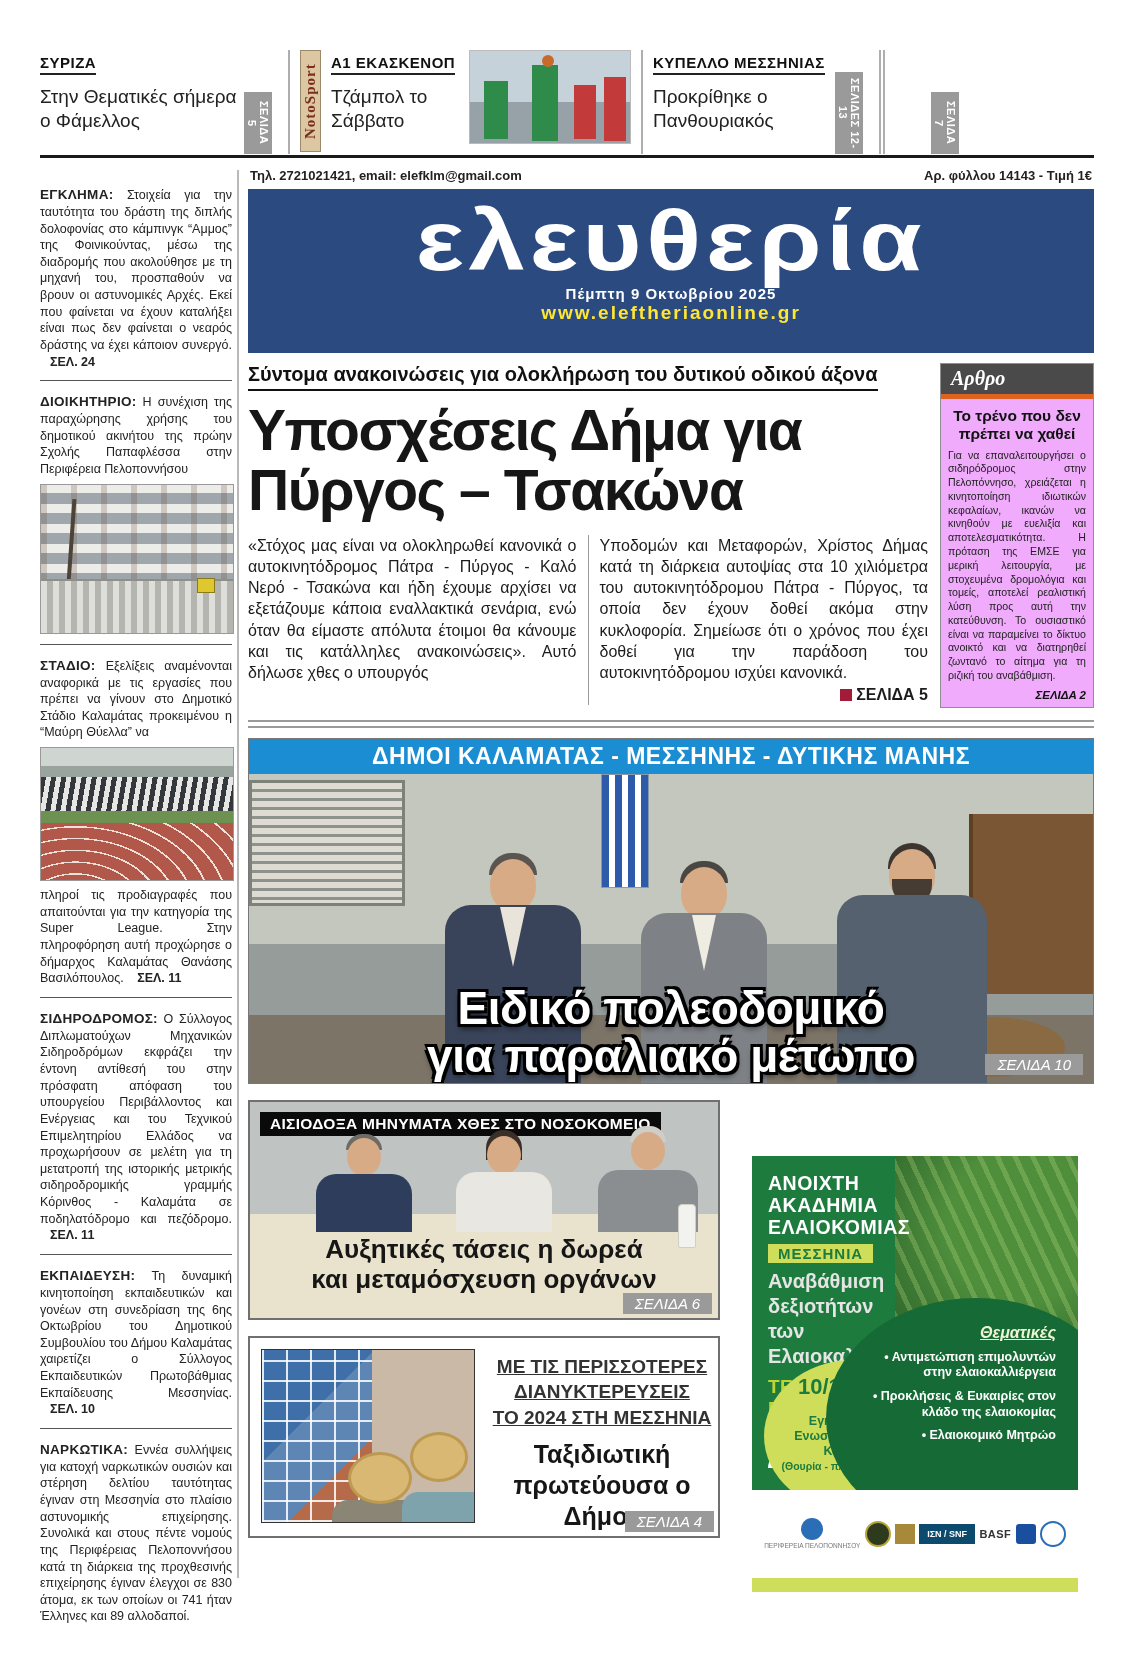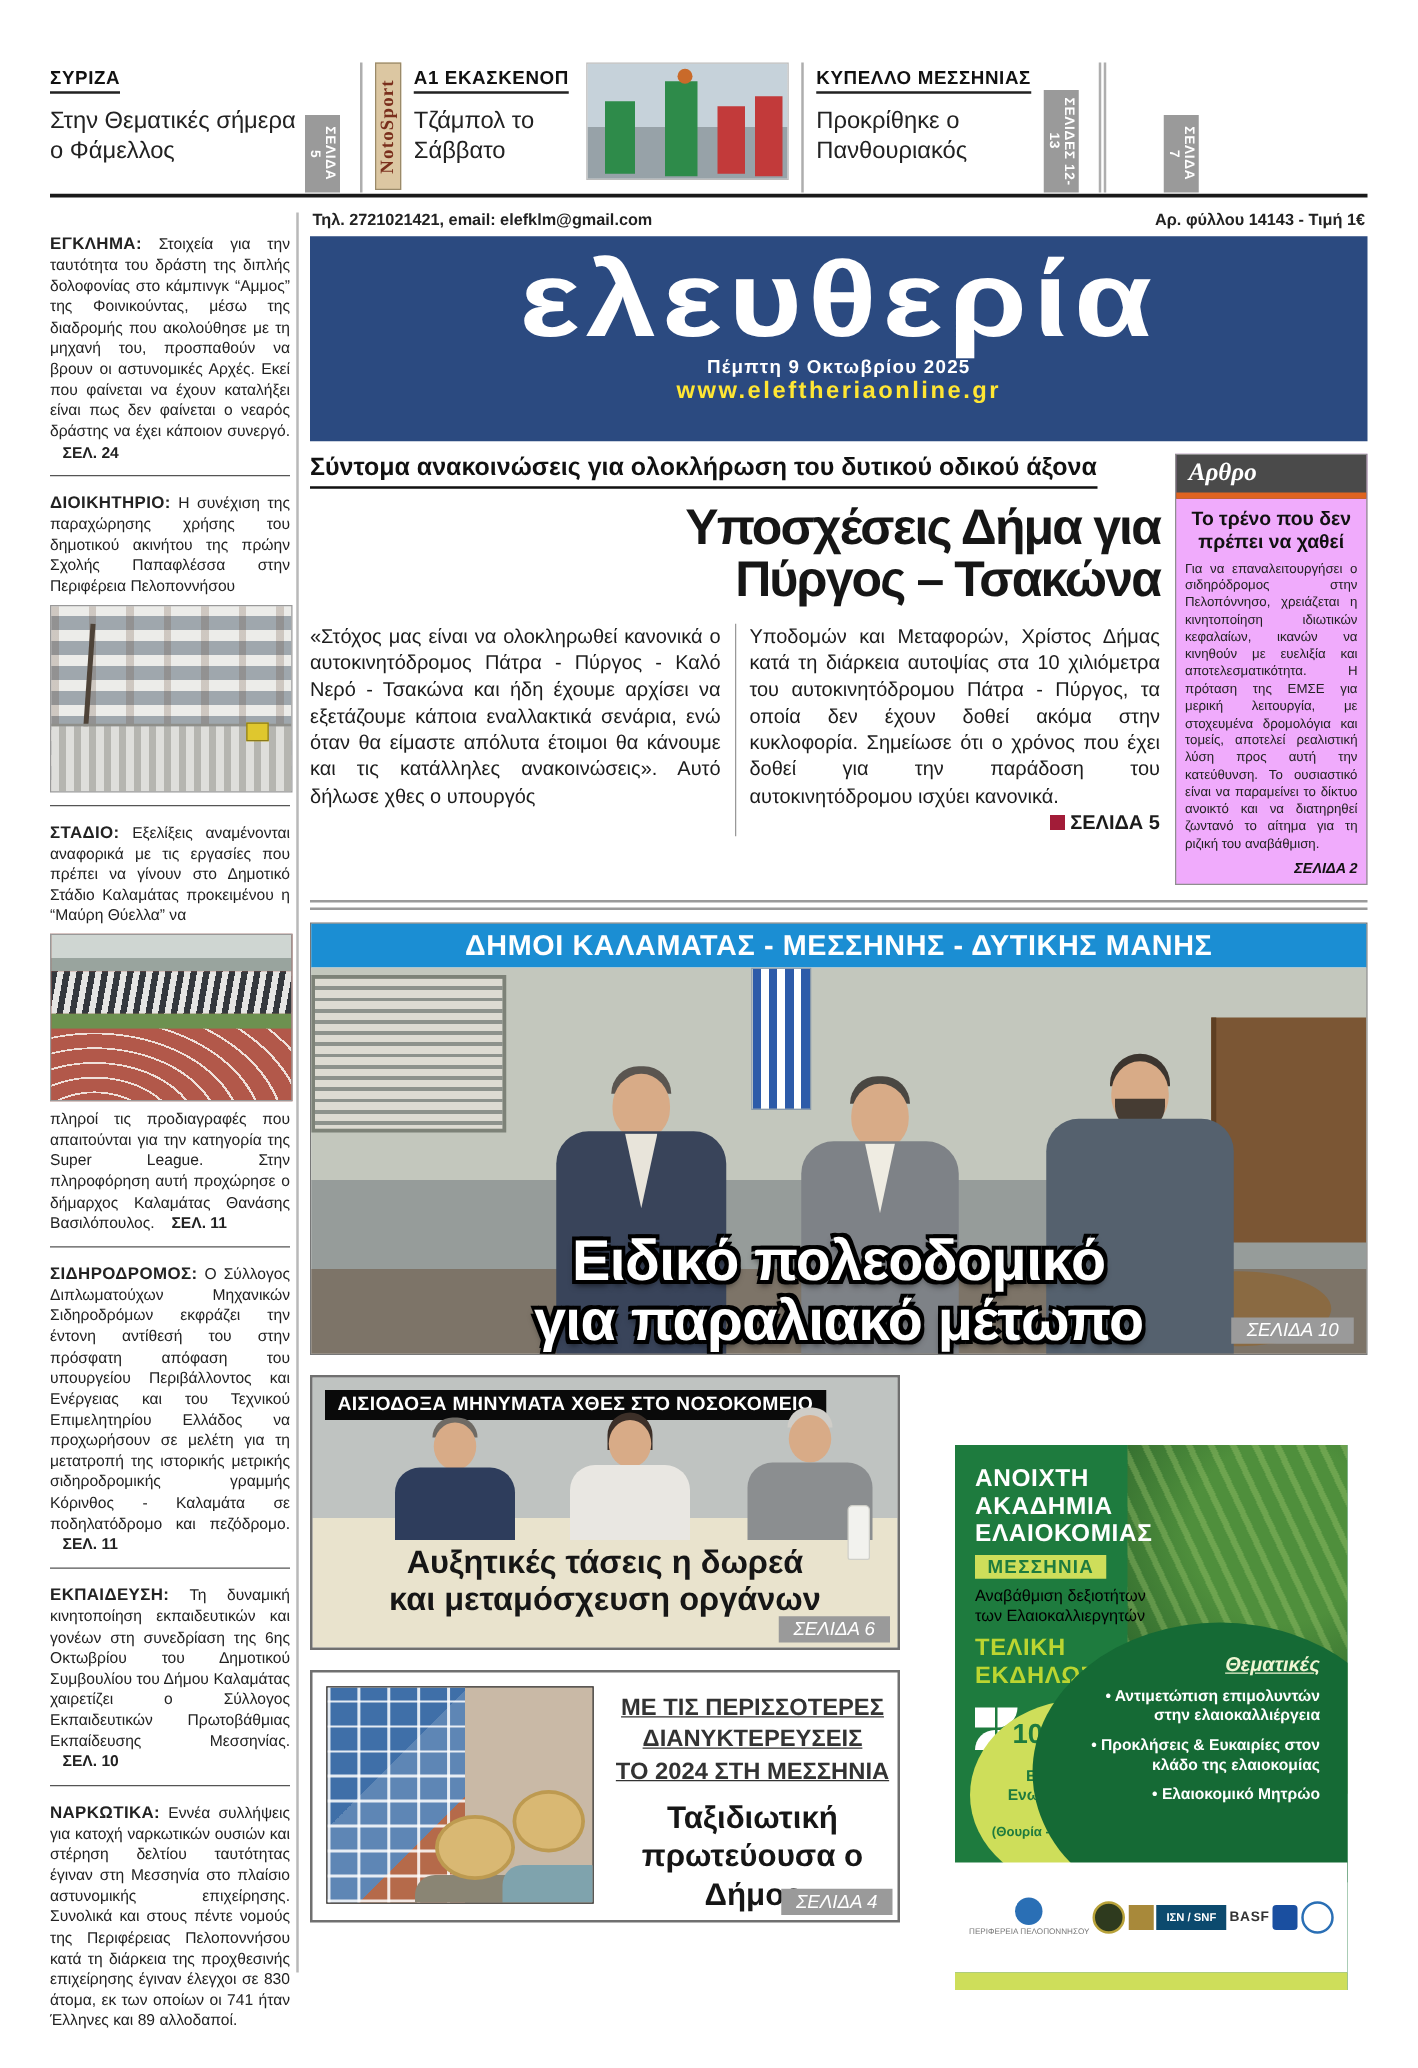--- a/index.html
+++ b/index.html
@@ -58,21 +58,21 @@
   .infoline{display:flex;justify-content:space-between;font-size:13px;font-weight:bold;color:#222;padding:0 2px 4px 2px;}
   .banner{background:#2b4a80;height:164px;margin-top:2px;text-align:center;position:relative;overflow:hidden;}
   .banner .logo{color:#fff;font-weight:bold;font-size:86px;letter-spacing:4px;line-height:1;
                 transform:scaleX(1.18);transform-origin:center;margin-top:8px;font-family:"Liberation Sans",sans-serif;}
   .banner .date{color:#fff;font-weight:bold;font-size:15px;letter-spacing:1px;margin-top:2px;}
   .banner .url{color:#ffe633;font-weight:bold;font-size:19px;letter-spacing:2px;}
 
   .leadwrap{display:flex;margin-top:10px;}
   .leadleft{flex:1;min-width:0;padding-right:12px;}
   .kicker{font-size:20px;font-weight:bold;border-bottom:2.5px solid #111;display:inline-block;padding-bottom:3px;}
-  .headline{font-size:40px;font-weight:bold;letter-spacing:-1.5px;line-height:1.05;text-align:right;margin-top:10px;color:#161616;}
+  .headline{font-size:57px;font-weight:bold;letter-spacing:-1.5px;line-height:1.05;text-align:left;margin-top:10px;color:#161616;}
   .leadbody{display:flex;gap:0;margin-top:14px;}
   .leadcol{flex:1;font-size:16px;line-height:1.33;text-align:justify;color:#1c1c1c;}
   .leadcol.first{padding-right:11px;}
   .leadcol.second{border-left:1.5px solid #999;padding-left:11px;}
   .lead-pg{float:right;font-weight:bold;font-size:16px;}
   .redsq{display:inline-block;width:12px;height:12px;background:#a21c38;margin-right:4px;vertical-align:-1px;}
 
   .arthro{width:152px;flex:0 0 152px;background:#f0abfc;border:1px solid #8f8f8f;align-self:flex-start;}
   .arthro .hdr{background:#4a4a4a;color:#fff;font-family:"Liberation Serif",serif;font-style:italic;
                font-weight:bold;font-size:20px;padding:3px 10px 4px 10px;border-bottom:5px solid #df6320;}
@@ -147,34 +147,34 @@
   .hat.h2{left:148px;bottom:40px;width:52px;height:44px;}
   .shoulder{position:absolute;border-radius:16px 16px 0 0;}
   .sh1{left:70px;bottom:0;width:92px;height:22px;background:#8a8574;}
   .sh2{left:140px;bottom:0;width:86px;height:30px;background:#7fa3ad;}
   .bxB .ttext{flex:1;text-align:center;padding-top:16px;}
   .bxB .tk{font-size:19px;font-weight:bold;color:#333;text-decoration:underline;line-height:1.35;}
   .bxB .tt{font-size:25px;font-weight:bold;color:#161616;line-height:1.25;margin-top:8px;}
   .bxB .chip{right:4px;bottom:4px;}
 
   
-  .ad{flex:1;margin-left:44px;margin-right:16px;margin-top:56px;height:436px;position:relative;overflow:hidden;
+  .ad{flex:1;margin-left:32px;margin-right:16px;margin-top:56px;height:436px;position:relative;overflow:hidden;
       background:#1e7b3e;}
   .ad .olives{position:absolute;right:0;top:0;width:56%;height:64%;
       background:
         repeating-linear-gradient(65deg, rgba(190,220,130,.28) 0 5px, rgba(0,0,0,0) 5px 16px),
         radial-gradient(circle at 70% 25%,#4f8f3c 0 30%,#2d652c 70%);}
   .ad .hand{position:absolute;right:26px;top:160px;width:96px;height:120px;background:#e9c49e;
       border-radius:46% 54% 40% 60%;transform:rotate(18deg);}
   .ad .olive{position:absolute;width:18px;height:20px;border-radius:50%;background:#a9c95e;border:1px solid #6f8f33;}
   .ad .content{position:relative;padding:16px 0 0 16px;width:52%;}
   .ad .t1{color:#fff;font-weight:bold;font-size:19.5px;letter-spacing:.5px;line-height:1.15;}
   .ad .region{display:inline-block;background:#cede5a;color:#1e7b3e;font-weight:bold;font-size:15px;
       letter-spacing:1px;padding:1px 10px;margin:5px 0 6px 0;}
-  .ad .sub{color:#000000;font-weight:normal;font-size:13px;line-height:1.25;}
+  .ad .sub{color:#e5e5e5;font-weight:bold;font-size:20px;line-height:1.25;}
   .ad .event{color:#bcd531;font-weight:bold;font-size:19px;letter-spacing:.5px;margin-top:7px;}
   .ad .brandrow{display:flex;align-items:center;margin-top:14px;}
   .sqgrid{width:34px;height:34px;display:grid;grid-template-columns:16px 16px;grid-template-rows:16px 16px;gap:2px;margin-right:10px;}
   .sqgrid i{background:#fff;display:block;}
   .sqgrid i.c1{border-radius:0 0 100% 0;} .sqgrid i.c2{border-radius:100% 0 0 0;}
   .ad .brandtxt{color:#fff;font-weight:bold;font-size:12.5px;line-height:1.25;letter-spacing:.5px;}
   .yellowblob{position:absolute;left:12px;top:204px;width:178px;height:152px;background:#cede5a;border-radius:50%;
       text-align:center;color:#1e7b3e;padding-top:14px;box-sizing:border-box;}
   .yellowblob .d{font-size:22px;font-weight:bold;}
   .yellowblob .t{font-size:12.5px;font-weight:bold;}

